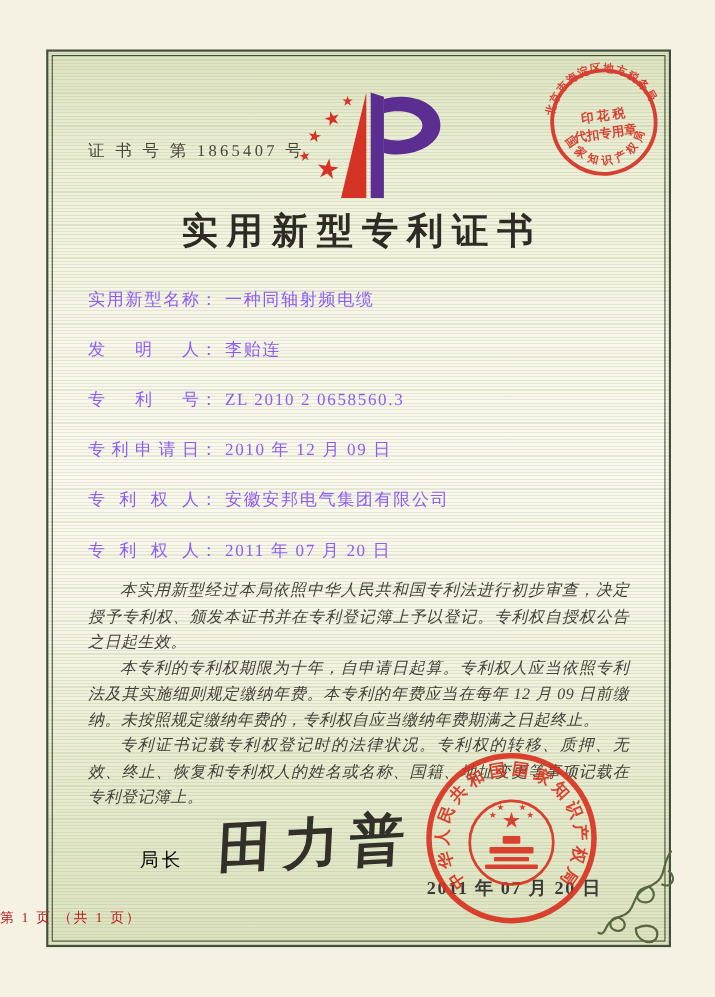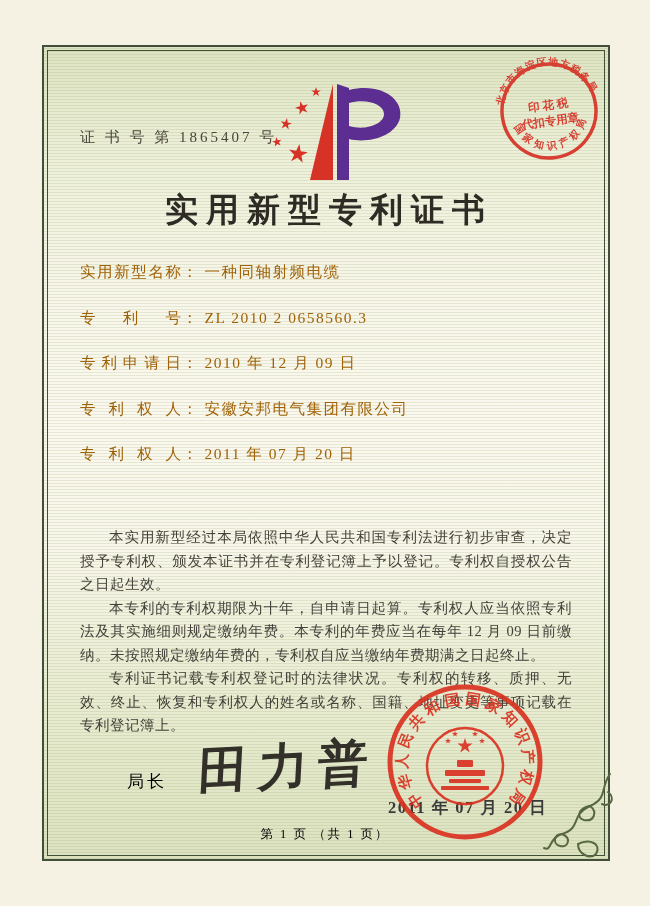--- a/index.html
+++ b/index.html
@@ -26,50 +26,50 @@
     font-size:15px;letter-spacing:3px;color:#4a453b;margin-top:40px;
   }
   .logo{position:absolute;left:252px;top:78px;width:168px;height:110px;}
   .tax-stamp{position:absolute;left:489px;top:51px;width:120px;height:120px;transform:rotate(-8deg);opacity:.92;}
   .title{
     position:absolute;left:4px;top:188px;width:100%;
     text-align:center;font-size:33px;font-weight:700;
     letter-spacing:8px;color:#2e2b25;
   }
   .fields{position:absolute;left:80px;top:262px;width:470px;}
-  .field{height:45.5px;font-size:15.5px;color:#a16207;letter-spacing:1px;white-space:nowrap;}
+  .field{height:45.5px;font-size:15.5px;color:#8b5cf6;letter-spacing:1px;white-space:nowrap;}
   .flabel{display:inline-block;width:102px;text-align:justify;text-align-last:justify;vertical-align:top;}
   .fcolon{display:inline-block;margin-right:6px;}
   .fvalue{letter-spacing:1.5px;}
   .body-text{
     position:absolute;left:80px;top:526px;width:492px;
     font-size:14.5px;line-height:23.5px;color:#45413a;
     text-align:justify;letter-spacing:0.5px;
   }
-  .body-text p{margin:0;text-indent:2em;}
+  .body-text p{margin:0;text-indent:2em;font-style:italic;}
   .sign-label{
     position:absolute;left:127px;top:770px;
     font-size:17px;letter-spacing:3px;color:#000000;
   }
   .sign-name{
     position:absolute;left:198px;top:733px;width:200px;
     font-size:50px;color:#33302a;font-weight:600;
     letter-spacing:10px;transform:rotate(-3deg) skewX(-6deg);
     white-space:nowrap;
   }
   .seal{position:absolute;left:385px;top:682px;width:160px;height:160px;opacity:.90;z-index:2;}
   .seal-date{
     position:absolute;left:388px;top:797px;width:160px;z-index:1;
     font-size:16.5px;font-weight:700;letter-spacing:1.5px;color:#3a3a38;
     white-space:nowrap;
   }
   .flourish{position:absolute;left:538px;top:768px;width:92px;height:92px;z-index:3;}
   .footer{
     position:absolute;left:0;top:826px;width:100%;
-    text-align:center;font-size:12.5px;letter-spacing:2px;color:#000000;
+    text-align:left;font-size:12.5px;letter-spacing:2px;color:#b91c1c;
   }
   .red{fill:#d63226;}
 </style>
 </head>
 <body>
 
 <div class="page">
   <div class="frame">
     <div class="frame-inner"></div>
   </div>
@@ -105,20 +105,23 @@
     <text font-size="10" fill="#d63226" font-weight="700" letter-spacing="4">
       <textPath href="#taxBottom" startOffset="50%" text-anchor="middle">国家知识产权局</textPath>
     </text>
   </svg>
 
   <div class="title">实用新型专利证书</div>
 
   <div class="fields">
     <div class="field">
       <span class="flabel">实用新型名称</span><span class="fcolon">：</span><span class="fvalue">一种同轴射频电缆</span>
+    </div>
+    <div class="field">
+      <span class="flabel">发明人</span><span class="fcolon">：</span><span class="fvalue">李贻连</span>
     </div>
     <div class="field">
       <span class="flabel">专利号</span><span class="fcolon">：</span><span class="fvalue">ZL 2010 2 0658560.3</span>
     </div>
     <div class="field">
       <span class="flabel">专利申请日</span><span class="fcolon">：</span><span class="fvalue">2010 年 12 月 09 日</span>
     </div>
     <div class="field">
       <span class="flabel">专利权人</span><span class="fcolon">：</span><span class="fvalue">安徽安邦电气集团有限公司</span>
     </div>

